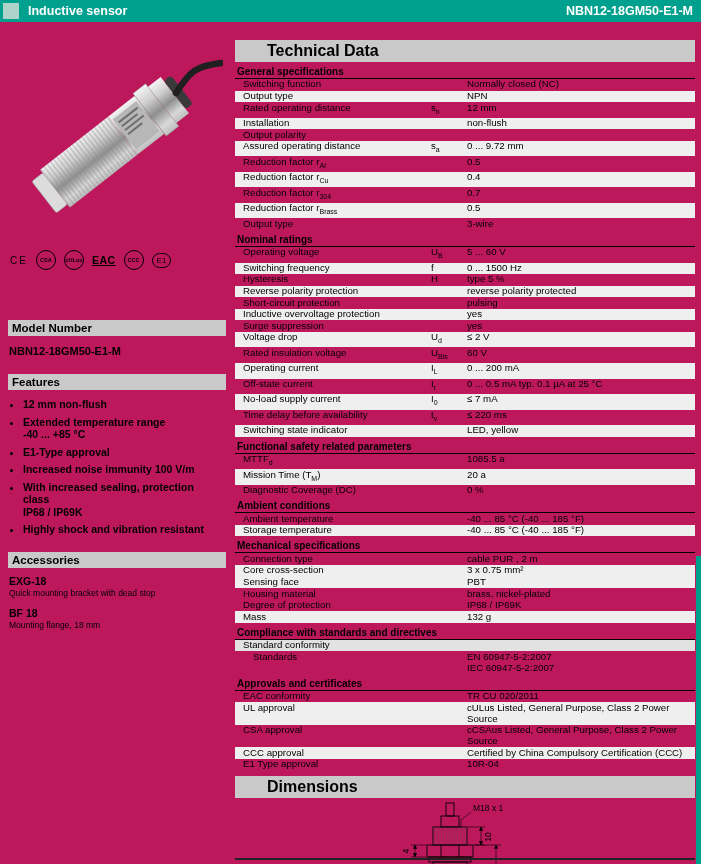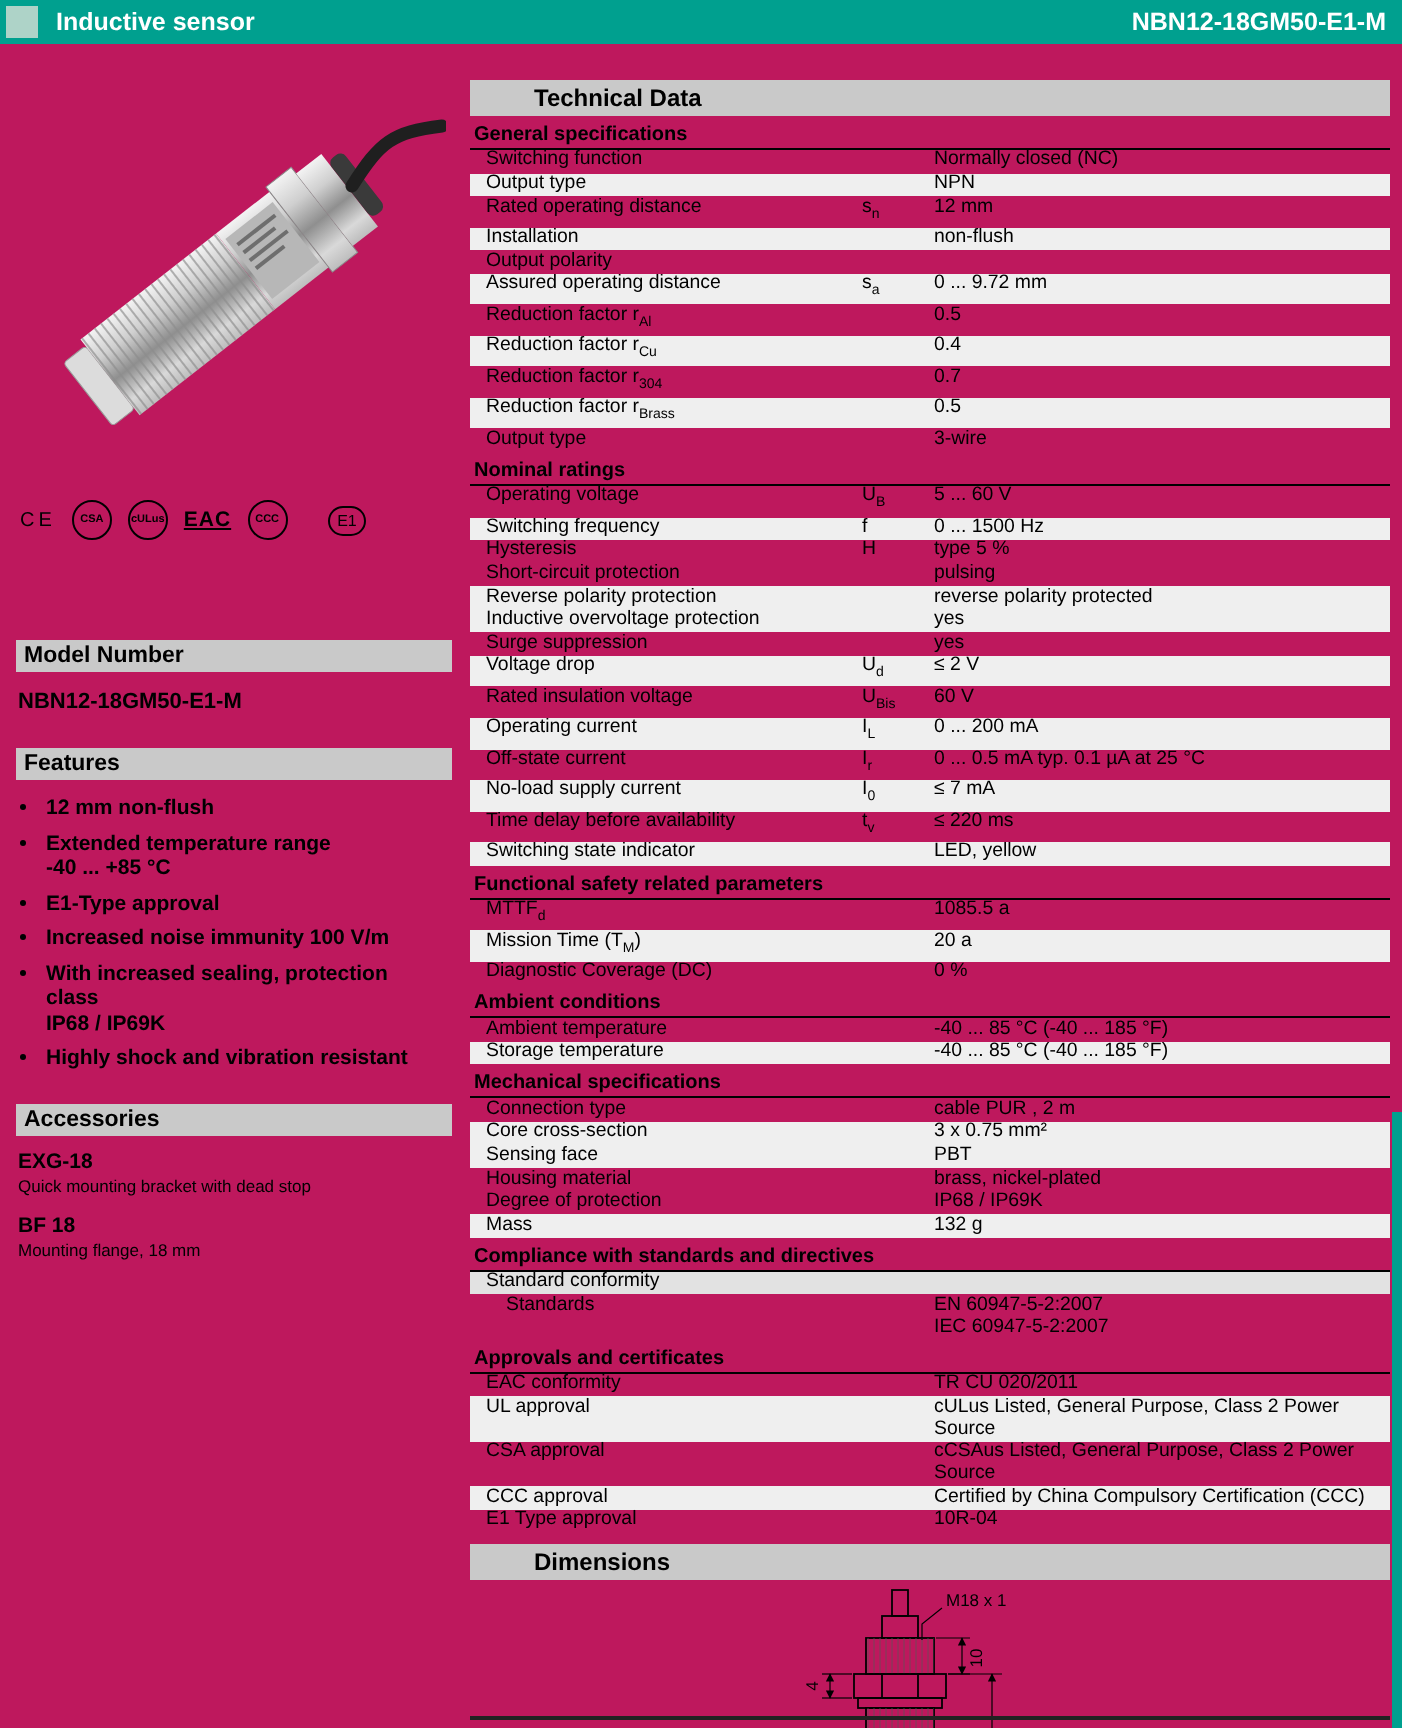--- a/index.html
+++ b/index.html
@@ -13,30 +13,30 @@
   .header { position:absolute; top:0; left:0; width:100%; height:22px; background:var(--accent,#00A08F); }
   .header-sq { position:absolute; left:3px; top:3px; width:16px; height:16px; background:#aed3c8; }
   .header-title { position:absolute; left:28px; top:0; line-height:22px; color:#fff; font-weight:bold; font-size:12.5px; }
   .header-model { position:absolute; right:8px; top:0; line-height:22px; color:#fff; font-weight:bold; font-size:12.5px; }
 
   
   .left  { position:absolute; left:8px;  top:40px; width:218px; }
   .right { position:absolute; left:235px; top:40px; width:460px; }
 
   .bar { background:#c9c9c9; font-weight:bold; font-size:11.5px; padding:2px 4px; }
-  .right .bar { font-size:12px;padding-left:32px; }
+  .right .bar { font-size:16px;padding-left:32px; }
 
   
   .photo { height:202px; }
   .certs { display:flex; align-items:center; gap:8px; height:28px; margin:4px 0 46px 2px; }
   .cert { display:inline-flex; align-items:center; justify-content:center; }
   .cert-ce { font-size:10px; letter-spacing:2px; }
   .cert-circle { width:20px; height:20px; border:1.2px solid #000; border-radius:50%; font-size:5.5px; font-weight:bold; text-align:center; }
   .cert-text { font-weight:bold; font-size:10.5px; letter-spacing:0.5px;text-decoration:underline; }
-  .cert-oval { border:1px solid #000; border-radius:9px; padding:2px 4px; font-size:8px;margin-left:12px; }
+  .cert-oval { border:1px solid #000; border-radius:9px; padding:2px 4px; font-size:8px; }
   .model-value { font-weight:bold; font-size:11px; margin:9px 0 17px 1px; }
   ul.features-list { list-style:disc; margin:8px 0 16px 15px; padding:0; }
   ul.features-list li { font-weight:bold; font-size:10.5px; line-height:12.5px; margin-bottom:5px; white-space:pre-line; }
   .acc { margin:7px 0 9px 1px; }
   .acc-name { font-weight:bold; font-size:10.5px; }
   .acc-desc { font-size:8.5px; margin-top:1px; }
 
   
   .tsec-h { font-weight:bold; font-size:10px; line-height:11px; border-bottom:1px solid #000; padding:1px 2px; margin-top:3px; }
   .trow { display:flex; font-size:9.7px; line-height:10.8px; padding:0.4px 0; }
@@ -206,29 +206,29 @@
           <div class="trow alt">
             <div class="tl">Switching frequency</div>
             <div class="ts">f</div>
             <div class="tv">0 ... 1500 Hz</div>
           </div>
           <div class="trow">
             <div class="tl">Hysteresis</div>
             <div class="ts">H</div>
             <div class="tv">type 5 %</div>
           </div>
+          <div class="trow alt">
+            <div class="tl">Reverse polarity protection</div>
+            <div class="ts"></div>
+            <div class="tv">reverse polarity protected</div>
+          </div>
           <div class="trow">
             <div class="tl">Short-circuit protection</div>
             <div class="ts"></div>
             <div class="tv">pulsing</div>
-          </div>
-          <div class="trow alt">
-            <div class="tl">Reverse polarity protection</div>
-            <div class="ts"></div>
-            <div class="tv">reverse polarity protected</div>
           </div>
           <div class="trow alt">
             <div class="tl">Inductive overvoltage protection</div>
             <div class="ts"></div>
             <div class="tv">yes</div>
           </div>
           <div class="trow">
             <div class="tl">Surge suppression</div>
             <div class="ts"></div>
             <div class="tv">yes</div>

